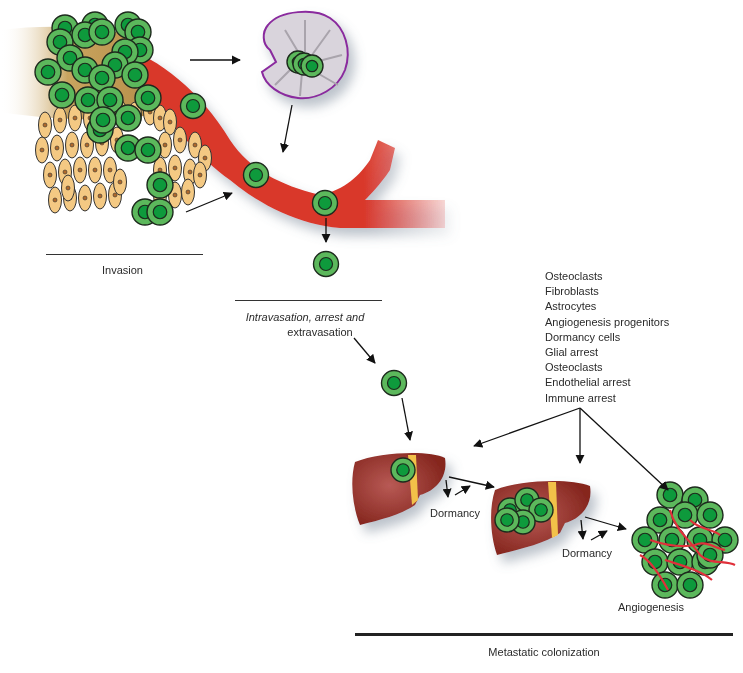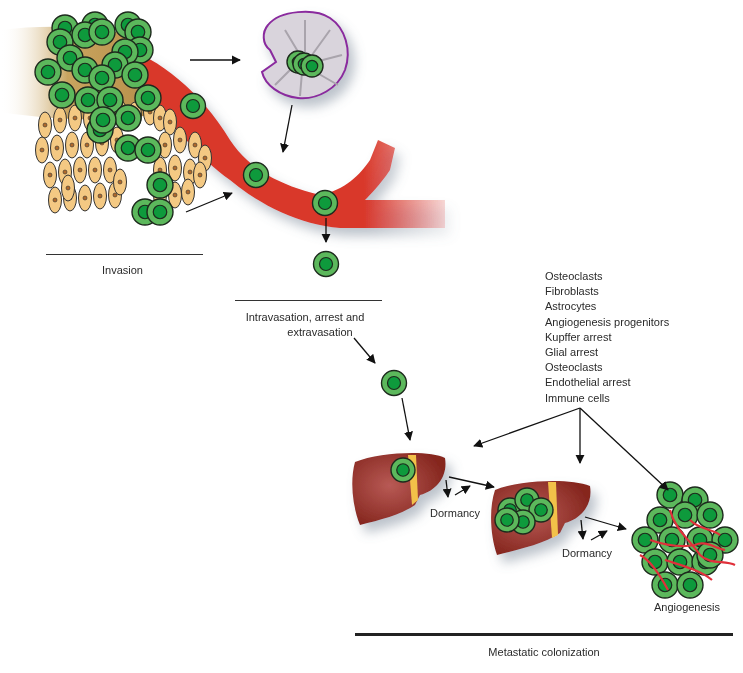--- a/index.html
+++ b/index.html
@@ -485,33 +485,33 @@
     <path d="M650,540 C665,545 680,548 695,545 C705,540 715,548 725,550"></path>
     <path d="M665,560 C680,565 700,570 712,580 M690,520 C700,530 710,528 720,535"></path>
     <path d="M640,555 C650,560 660,575 668,590"></path>
   </g>
   </svg>
 
 <div class="rule" style="left:46px;top:254px;width:157px;height:1px;"></div>
 <div class="label center" style="left:44px;top:263px;width:157px;">Invasion</div>
 
 <div class="rule" style="left:235px;top:300px;width:147px;height:1px;"></div>
-<div class="label center" style="left:225px;top:310px;width:160px;">Intravasation, arrest and</div>
+<div class="label center" style="left:225px;top:310px;width:160px;font-style:italic;">Intravasation, arrest and</div>
 <div class="label center" style="left:240px;top:325px;width:160px;">extravasation</div>
 
 <div class="rule" style="left:355px;top:633px;width:378px;height:3px;background:#222;"></div>
 <div class="label center" style="left:355px;top:645px;width:378px;">Metastatic colonization</div>
 
 <div class="label" style="left:430px;top:506px;">Dormancy</div>
 <div class="label" style="left:562px;top:546px;">Dormancy</div>
-<div class="label" style="left:654px;top:600px;">Angiogenesis</div>
+<div class="label" style="left:618px;top:600px;">Angiogenesis</div>
 
 <div class="list" style="left:545px;top:269px;">
   <div>Osteoclasts</div>
   <div>Fibroblasts</div>
   <div>Astrocytes</div>
   <div>Angiogenesis progenitors</div>
-  <div>Kupffer arrest</div>
+  <div>Dormancy cells</div>
   <div>Glial arrest</div>
   <div>Osteoclasts</div>
   <div>Endothelial arrest</div>
-  <div>Immune cells</div>
+  <div>Immune arrest</div>
 </div>
 
 </body></html>

